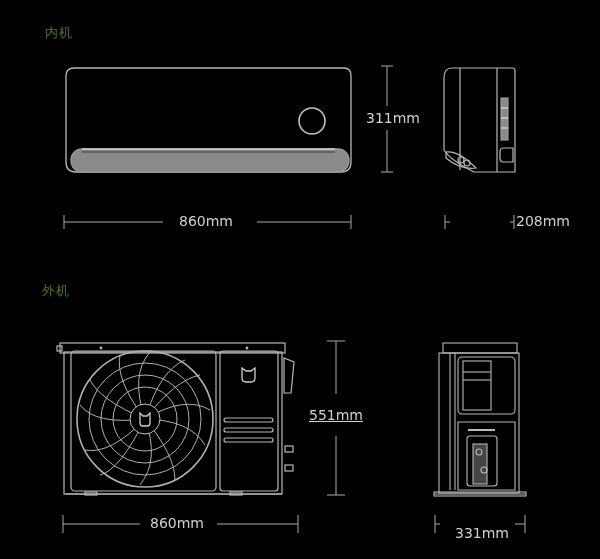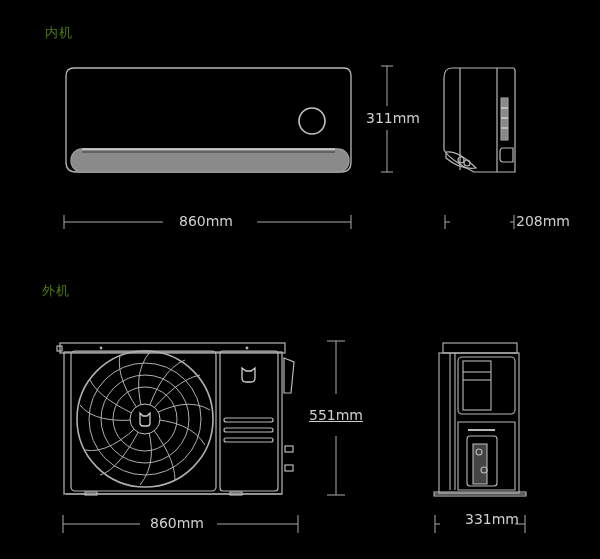--- a/index.html
+++ b/index.html
@@ -140,13 +140,13 @@
     <line x1="515" y1="524" x2="525" y2="524"></line>
     <line x1="525" y1="515" x2="525" y2="533"></line>
   </g>
 </svg>
 
 <div class="dim" style="left:366px;top:110px;">311mm</div>
 <div class="dim" style="left:179px;top:213px;">860mm</div>
 <div class="dim" style="left:475px;top:213px;margin-left:41px;">208mm</div>
 <div class="dim" style="left:309px;top:407px;text-decoration:underline;">551mm</div>
 <div class="dim" style="left:150px;top:515px;">860mm</div>
-<div class="dim" style="left:455px;top:511px;margin-left:10px;">331mm</div>
+<div class="dim" style="left:455px;top:525px;">331mm</div>
 
 </body></html>

